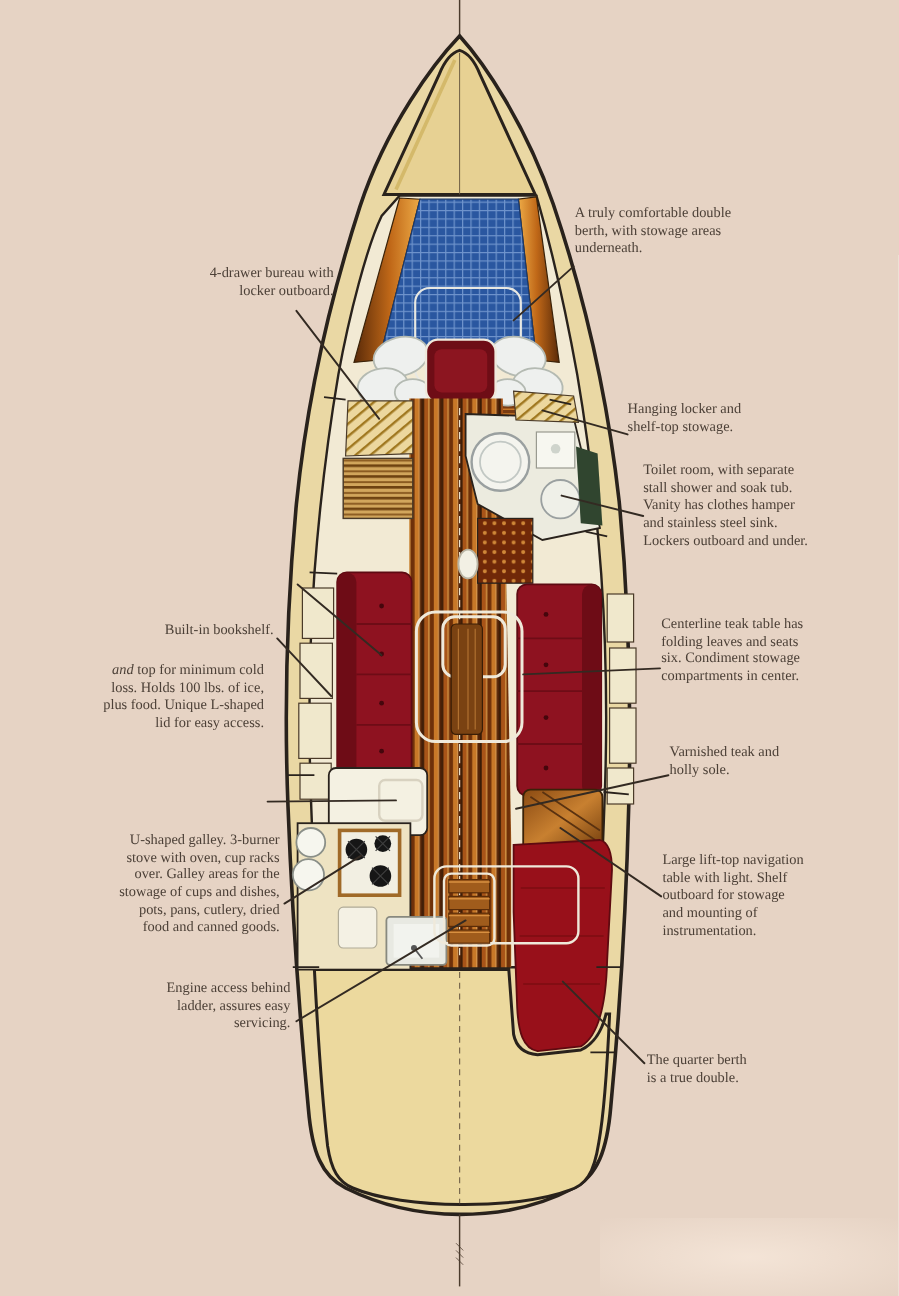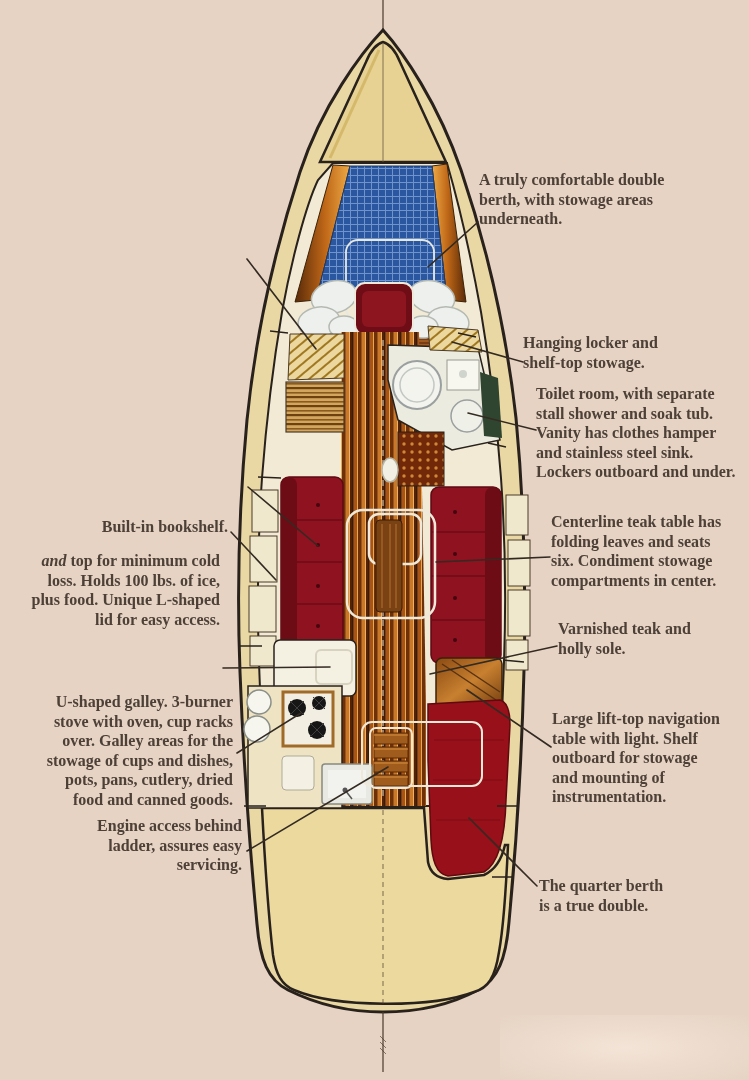--- a/index.html
+++ b/index.html
@@ -5,23 +5,22 @@
 <style>
   html,body{margin:0;padding:0;}
   .page{
     position:relative; width:749px; height:1080px;
     background:#e6d3c4; overflow:hidden;
     font-family:"Liberation Serif", serif;
   }
   .art{position:absolute; left:0; top:0;}
   .ann{
     position:absolute;
-    font-size:16px; line-height:1.22; color:#4c4037;
+    font-size:12px; line-height:1.22; color:#4c4037;
     white-space:pre-line;
-    font-weight:bold;
   }
   .ann.left{text-align:right; width:250px;}
   .ann.right{text-align:left; width:240px;}
   .ann em{font-style:italic;}
   .footer{
     position:absolute; top:1043px; left:556px;
     font-size:24px; letter-spacing:.5px; color:#b91c1c;margin-top:47px;
   }
   .footer-glow{
     position:absolute; left:500px; top:1015px; width:249px; height:65px;
@@ -251,20 +250,22 @@
       <line x1="478" y1="222" x2="428" y2="267"></line>
       <line x1="523" y1="362" x2="452" y2="342"></line>
       <line x1="536" y1="430" x2="468" y2="413"></line>
       <line x1="550" y1="557" x2="436" y2="562"></line>
       <line x1="557" y1="646" x2="430" y2="674"></line>
       <line x1="551" y1="747" x2="467" y2="690"></line>
       <line x1="537" y1="886" x2="469" y2="818"></line>
     </g>
   </svg>
 
+  <div class="ann left" style="top:220px; right:471px;">4-drawer bureau with
+locker outboard.</div>
   <div class="ann left" style="top:517px; right:521px;">Built-in bookshelf.</div>
   <div class="ann left" style="top:551px; right:529px;"><em>and</em><span> top for minimum cold
 loss. Holds 100 lbs. of ice,
 plus food. Unique L-shaped
 lid for easy access.</span></div>
   <div class="ann left" style="top:692px; right:516px;">U-shaped galley. 3-burner
 stove with oven, cup racks
 over. Galley areas for the
 stowage of cups and dishes,
 pots, pans, cutlery, dried

